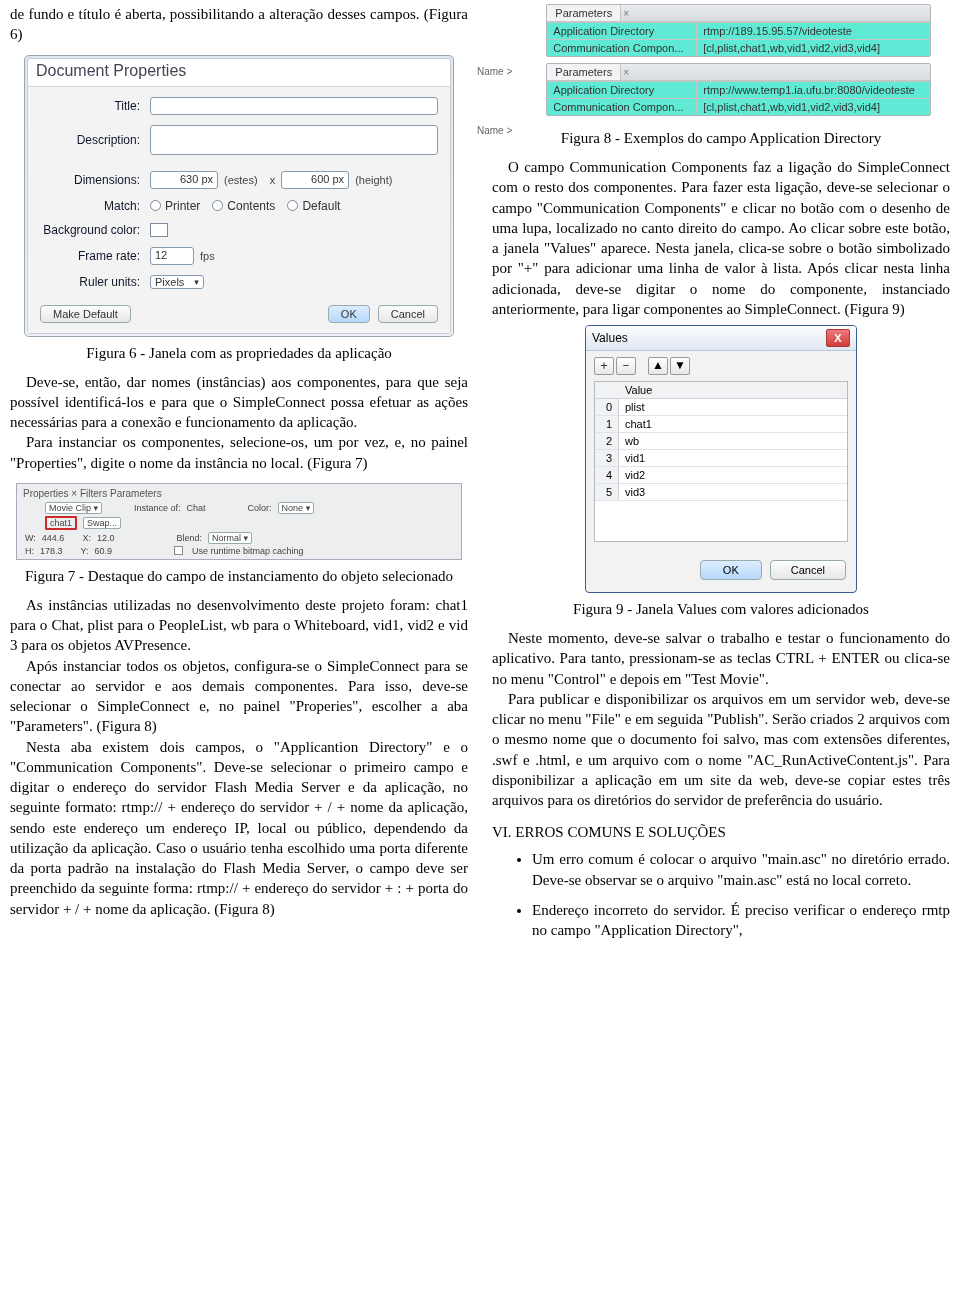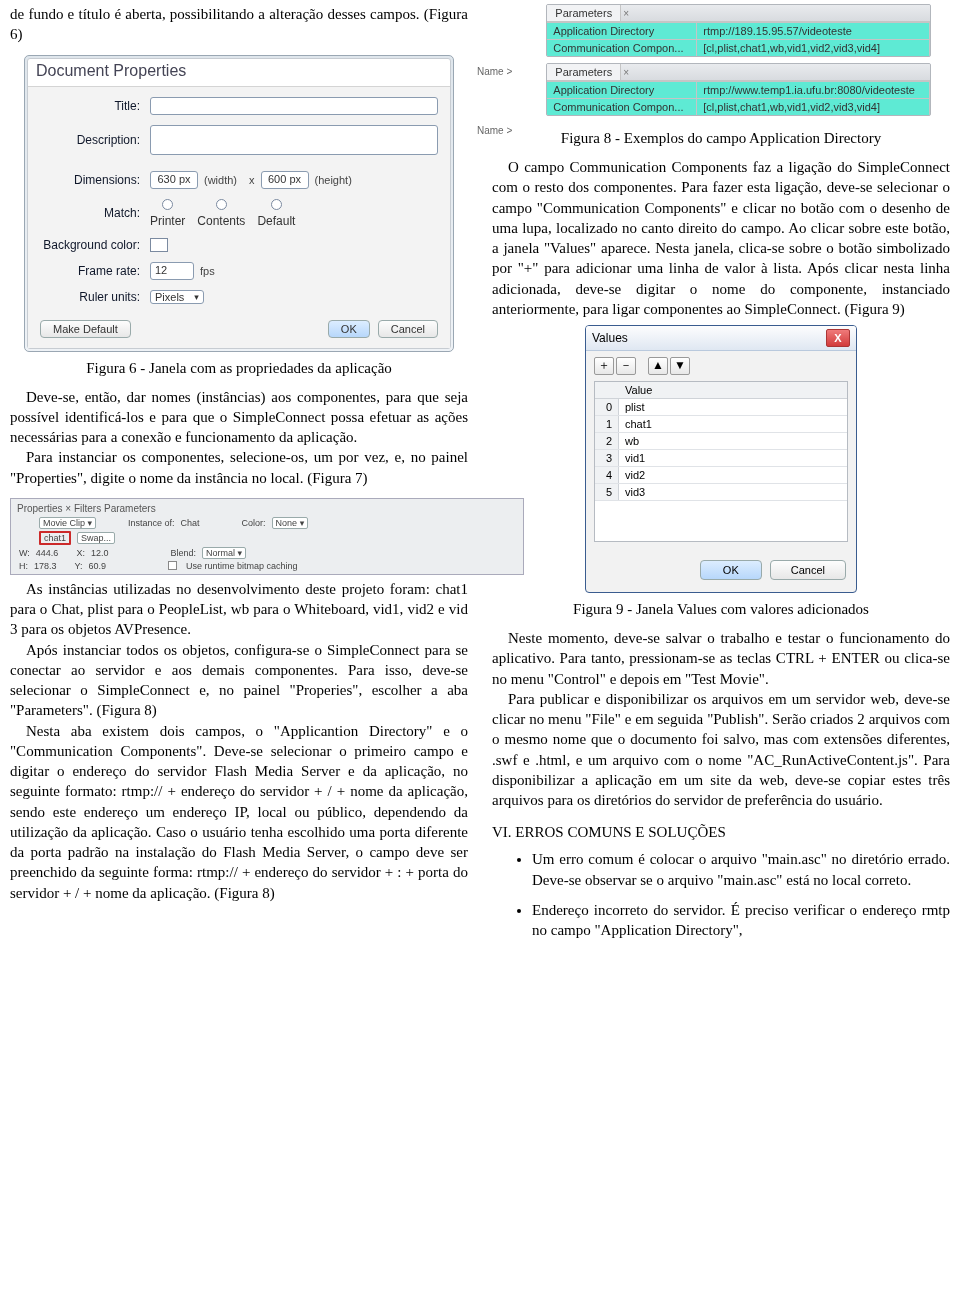--- a/index.html
+++ b/index.html
@@ -21,35 +21,35 @@
   ul.bul li { text-align: justify; margin-bottom: 10px; line-height: 1.35; }
 
   
   .wrap6 { background: linear-gradient(#dfe6ec,#eef2f6); border: 1px solid #9aa7b3; border-radius: 5px; padding: 2px; width: 430px; margin: 10px auto 4px; font-family: "Segoe UI", Tahoma, sans-serif; font-size: 12px; color: #333; }
   .dlg6 { background: #fff; border: 1px solid #c7ccd2; border-radius: 3px; }
   .dlg6 .title { padding: 3px 8px 6px; font-size: 16px; color: #445; }
   .dlg6 .inner { background: #f3f3f3; border-top: 1px solid #d4d4d4; padding: 10px 12px 10px; }
   .row6 { display: flex; align-items: center; margin-bottom: 10px; }
   .row6 .lbl { width: 110px; text-align: right; padding-right: 10px; color: #0f172a; }
   .tfield { flex: 1; height: 18px; background: #fff; border: 1px solid #8a9bb0; border-radius: 3px; }
-  .tfield.sm { width: 48px; flex: none; text-align: center; padding: 1px 4px; font-size: 11px; }
+  .tfield.sm { width: 68px; flex: none; text-align: right; padding: 1px 4px; font-size: 11px; }
   .desc { flex: 1; height: 30px; background: #fff; border: 1px solid #8a9bb0; border-radius: 3px; }
-  .radio { display: inline-flex; align-items: center; gap: 4px; margin-right: 12px; flex-direction: column; }
+  .radio { display: inline-flex; align-items: center; gap: 4px; margin-right: 12px; }
   .radio .dot { width: 11px; height: 11px; border: 1px solid #7b8aa0; border-radius: 50%; background: #fff; }
   .swatch { width: 18px; height: 14px; border: 1px solid #7b8aa0; background: #fff; }
   .slim { font-size: 11px; color: #444; margin: 0 6px; }
   .btnrow6 { display: flex; gap: 8px; padding-top: 6px; }
   .btn6 { border: 1px solid #9aa; background: linear-gradient(#fdfdfd,#e7e7e7); border-radius: 4px; padding: 2px 12px; font-size: 11px; }
   .btn6.primary { background: linear-gradient(#dcedff,#b7d7fb); }
   .spacer { flex: 1; }
   .combo { display: inline-flex; align-items: center; border: 1px solid #8a9bb0; border-radius: 3px; background: #fff; padding: 0 4px; font-size: 11px; }
   .combo .arr { margin-left: 10px; font-size: 9px; }
 
   
-  .fig7 { width: 514px; margin: 10px auto 4px; border: 1px solid #aab; background: #eceef0; font-family: Tahoma, sans-serif; font-size: 9px; color: #444; padding: 2px; }
+  .fig7 { width: 446px; margin: 10px auto 4px; border: 1px solid #aab; background: #eceef0; font-family: Tahoma, sans-serif; font-size: 9px; color: #444; padding: 2px; }
   .fig7 .tabs { font-size: 10px; padding: 2px 4px; color: #555; }
   .fig7 .r { display: flex; gap: 6px; align-items: center; padding: 1px 6px; }
   .fig7 .box { border: 1px solid #9aa; background: #fff; padding: 0 3px; border-radius: 2px; }
   .fig7 .red { border: 2px solid #cc2a2a; padding: 0 3px; border-radius: 1px; }
   .fig7 .chk { width: 9px; height: 9px; border: 1px solid #888; display: inline-block; background: #fff; margin-right: 3px; }
 
   
   .fig8 { width: 420px; margin: 0 auto 4px; font-family: Tahoma, sans-serif; font-size: 11px; color: #333; }
   .panel8 { border: 1px solid #b2b6bc; background: #dcdfe3; margin-bottom: 6px; border-radius: 2px; overflow: hidden; }
   .tab8 { display: flex; align-items: center; background: linear-gradient(#e9ebee,#d8dbdf); border-bottom: 1px solid #c5c5c5; }
@@ -92,21 +92,21 @@
             <div class="tfield"></div>
           </div>
           <div class="row6">
             <div class="lbl">Description:</div>
             <div class="desc"></div>
           </div>
           <div style="height:6px;"></div>
           <div class="row6">
             <div class="lbl">Dimensions:</div>
             <div class="tfield sm">630 px</div>
-            <span class="slim">(width)</span>
+            <span class="slim">(estes)</span>
             <span class="slim">x</span>
             <div class="tfield sm">600 px</div>
             <span class="slim">(height)</span>
           </div>
           <div class="row6">
             <div class="lbl">Match:</div>
             <span class="radio">
                 <span class="dot"></span>
                 <span>Printer</span>
               </span>
@@ -182,20 +182,21 @@
         <span>178.3</span>
         <span style="width:6px;"></span>
         <span>Y:</span>
         <span>60.9</span>
         <span style="width:50px;"></span>
         <span class="chk"></span>
         <span>Use runtime bitmap caching</span>
       </div>
     </div>
 
+    <p class="figcap">Figura 7 - Destaque do campo de instanciamento do objeto selecionado</p>
 
     <p class="body-indent">As instâncias utilizadas no desenvolvimento deste projeto foram: chat1 para o Chat, plist para o PeopleList, wb para o Whiteboard, vid1, vid2 e vid 3 para os objetos AVPresence.</p>
     <p class="body-indent">Após instanciar todos os objetos, configura-se o SimpleConnect para se conectar ao servidor e aos demais componentes. Para isso, deve-se selecionar o SimpleConnect e, no painel "Properies", escolher a aba "Parameters". (Figura 8)</p>
     <p class="body-indent">Nesta aba existem dois campos, o "Applicantion Directory" e o "Communication Components". Deve-se selecionar o primeiro campo e digitar o endereço do servidor Flash Media Server e da aplicação, no seguinte formato: rtmp:// + endereço do servidor + / + nome da aplicação, sendo este endereço um endereço IP, local ou público, dependendo da utilização da aplicação. Caso o usuário tenha escolhido uma porta diferente da porta padrão na instalação do Flash Media Server, o campo deve ser preenchido da seguinte forma: rtmp:// + endereço do servidor + : + porta do servidor + / + nome da aplicação. (Figura 8)</p>
   </div>
 
   <div class="col">
 
     <div class="fig8">
       <div style="display:flex;align-items:flex-end;">

